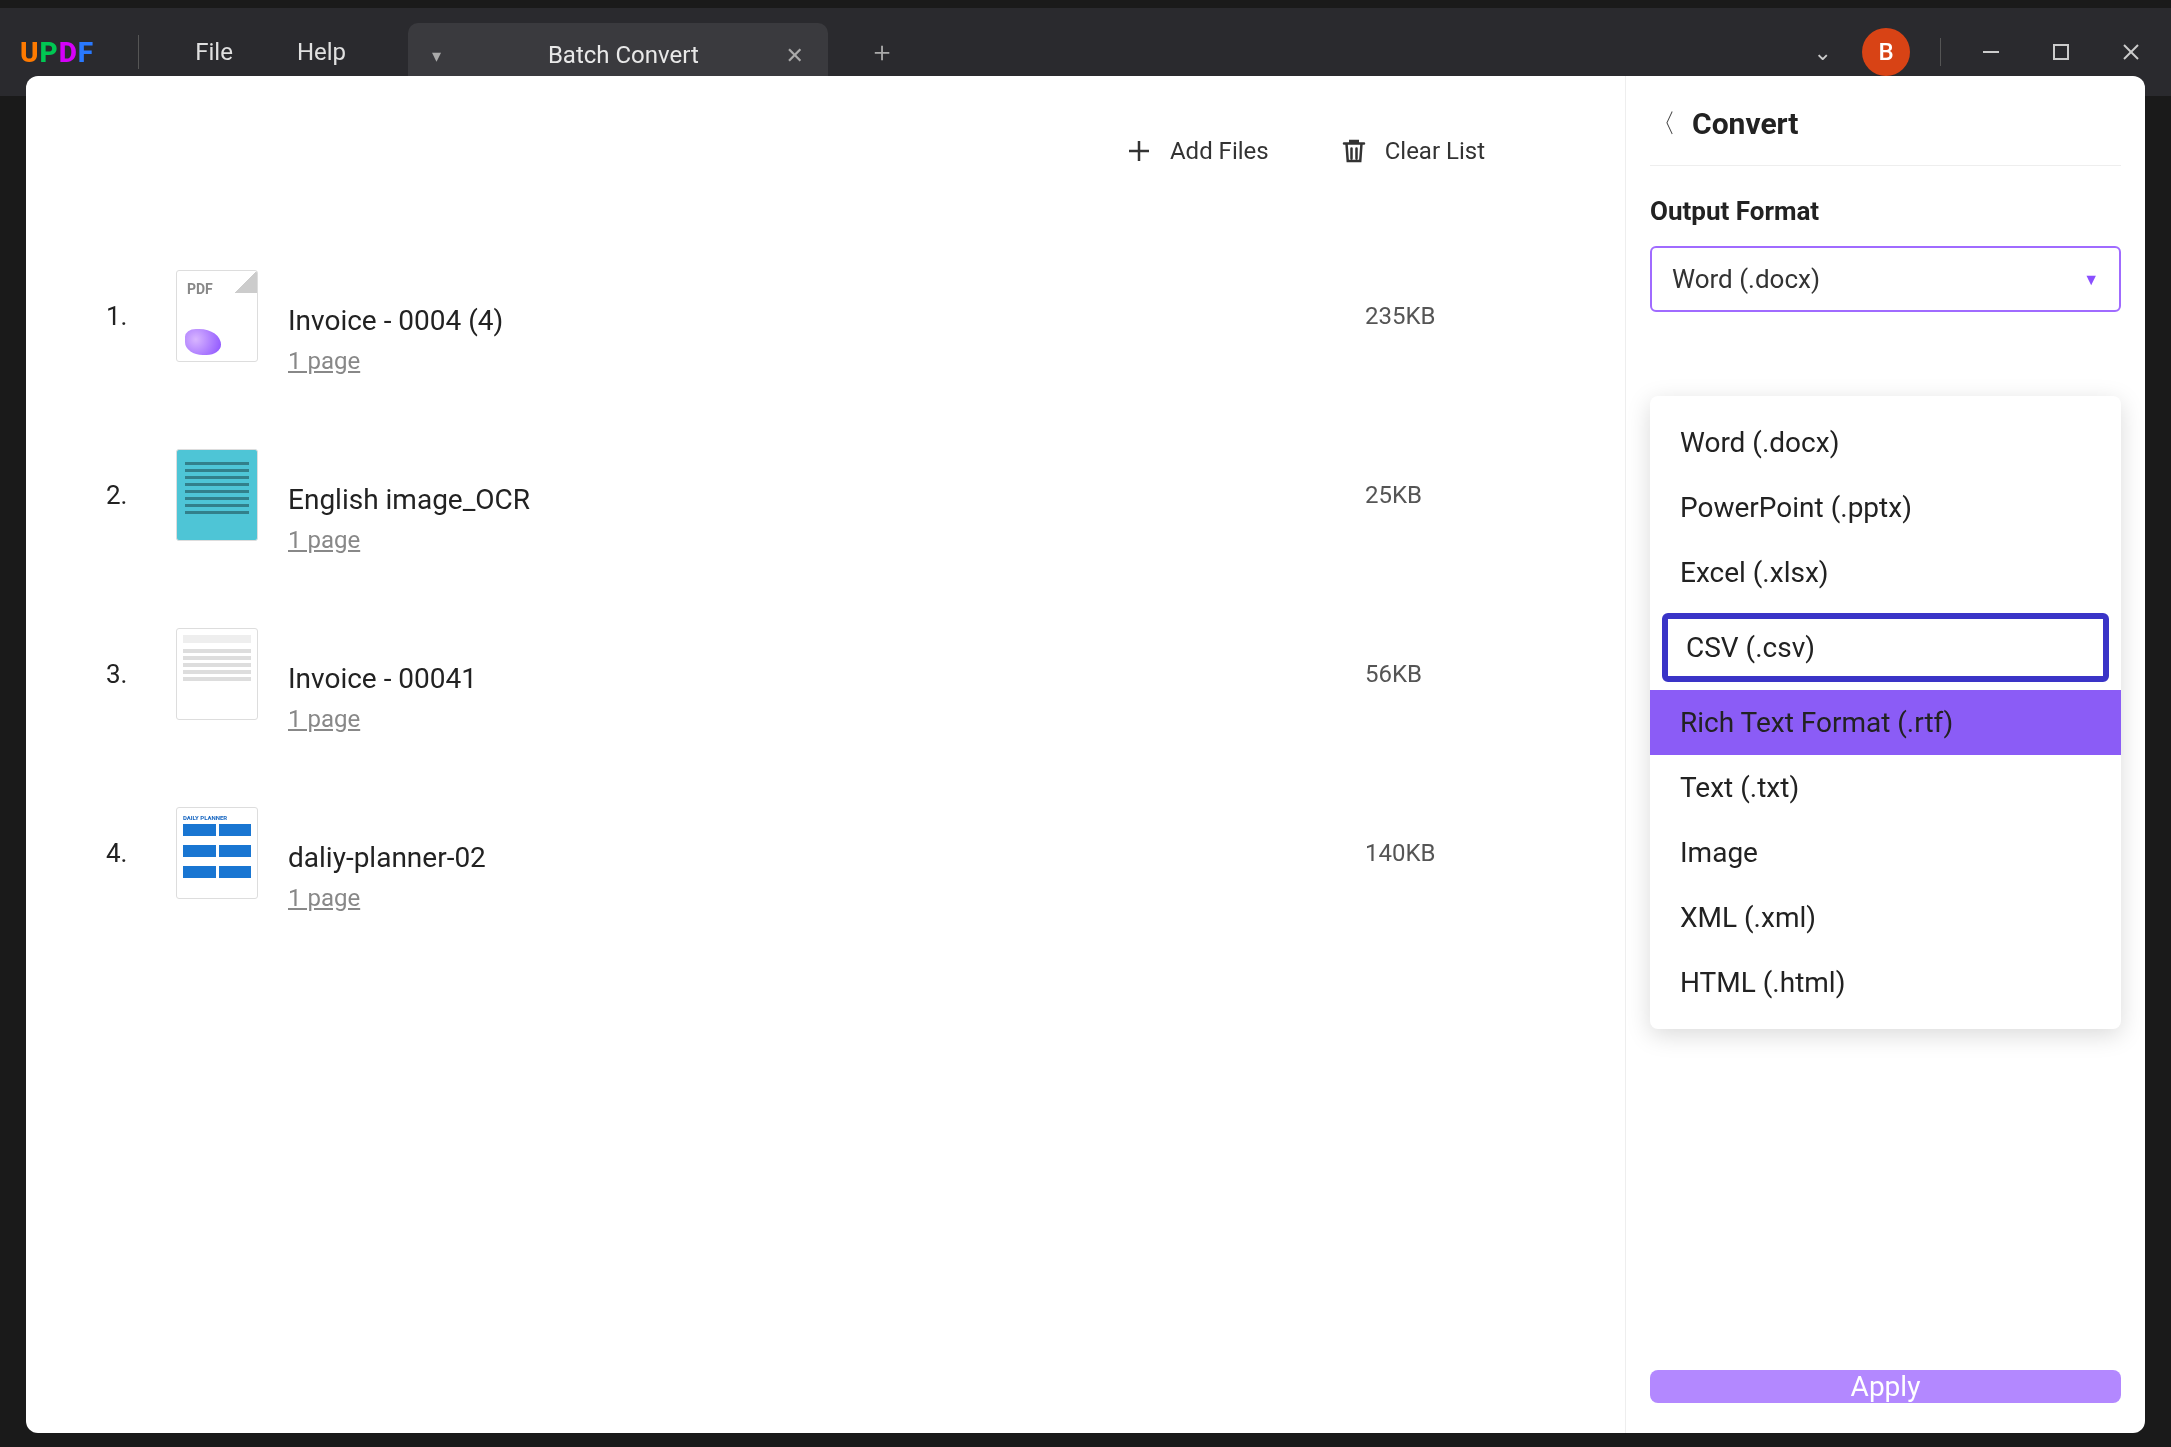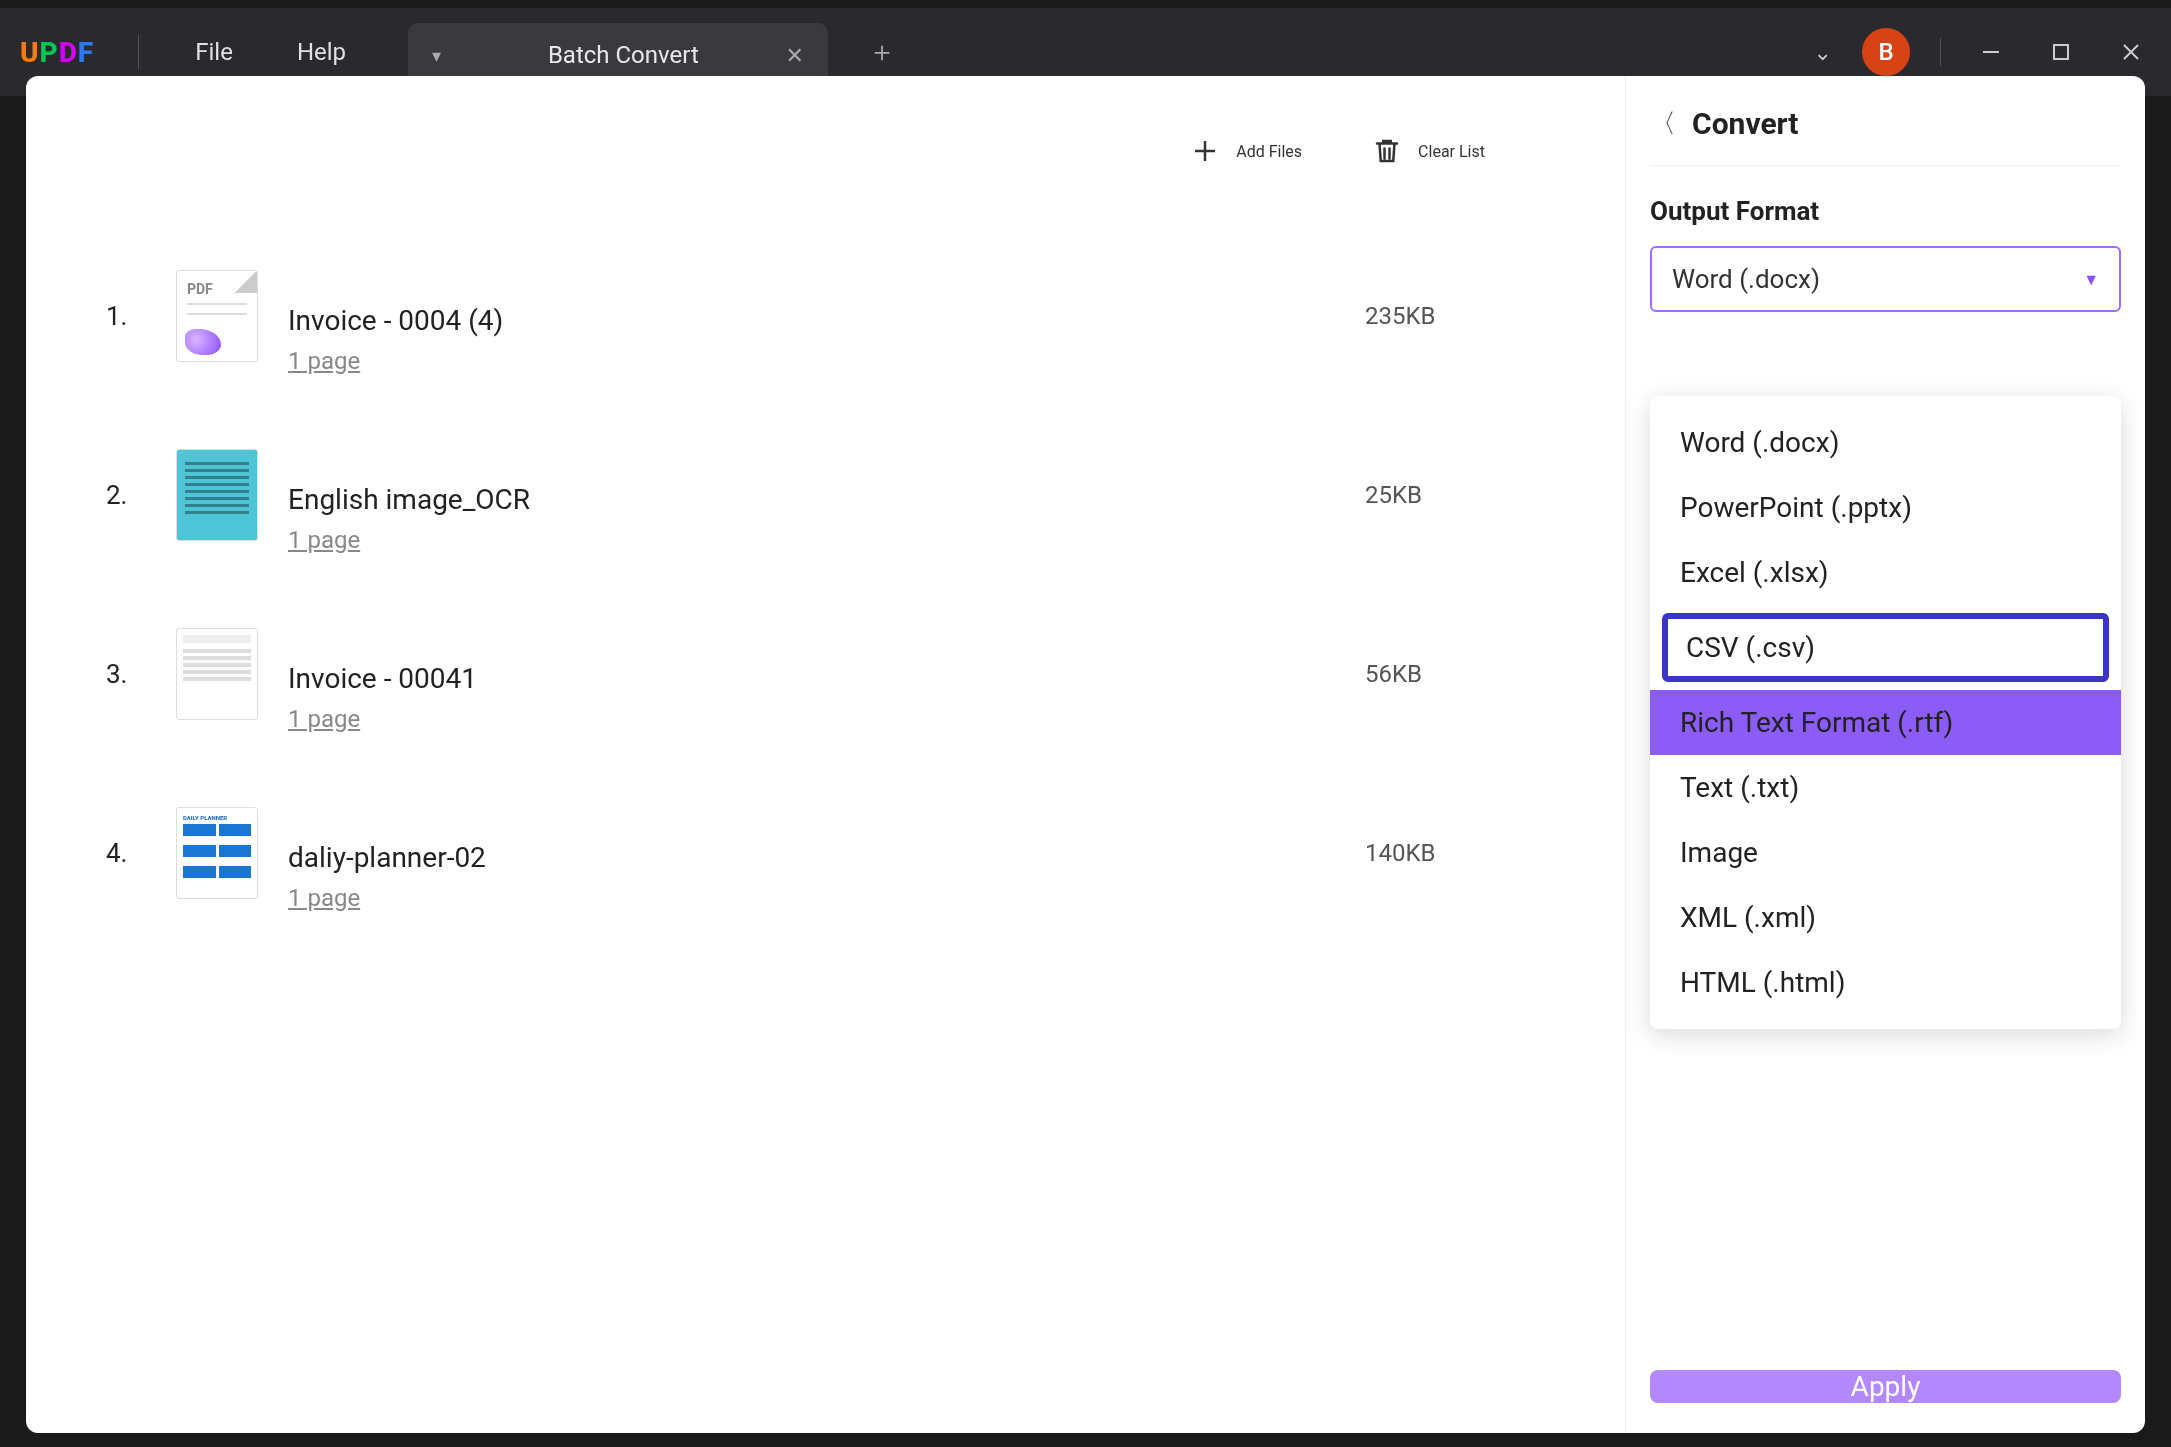--- a/index.html
+++ b/index.html
@@ -24,28 +24,28 @@
 .acct-caret { color: #ccc; font-size: 22px; }
 .avatar { width: 48px; height: 48px; border-radius: 50%; background: #d84315; color: #fff; display: flex; align-items: center; justify-content: center; font-size: 24px; font-weight: 500; }
 .win-btn { color: #ccc; width: 40px; text-align: center; cursor: pointer; }
 .win-btn svg { display: block; margin: auto; }
 .title-div2 { width: 1px; height: 28px; background: #555; }
 
 .app-body { position: absolute; top: 76px; left: 26px; right: 26px; bottom: 14px; background: #fff; border-radius: 12px; display: flex; }
 
 .main-area { flex: 1; padding: 40px 80px; }
 .toolbar { display: flex; justify-content: flex-end; gap: 70px; padding: 20px 60px 40px 0; }
-.tool-btn { display: flex; align-items: center; gap: 16px; font-size: 16px; color: #333; cursor: pointer; }
+.tool-btn { display: flex; align-items: center; gap: 16px; font-size: 24px; color: #333; cursor: pointer; }
 .tool-btn svg { width: 30px; height: 30px; }
 
 .file-list { padding: 20px 0; }
 .file-row { display: flex; align-items: center; padding: 30px 0; gap: 30px; }
 .file-num { font-size: 26px; color: #222; width: 40px; }
 .thumb { width: 82px; height: 92px; border: 1px solid #ddd; border-radius: 3px; background: #fff; position: relative; overflow: hidden; }
-.thumb.pdf-generic { display: flex; flex-direction: column; }
+.thumb.pdf-generic { display: flex; }
 .thumb.pdf-generic .corner { position: absolute; top: 0; right: 0; width: 22px; height: 22px; background: linear-gradient(135deg, transparent 48%, #ccc 50%); }
 .thumb.pdf-generic .pdf-label { font-size: 14px; color: #888; font-weight: 700; margin: 10px 0 0 10px; }
 .thumb.pdf-generic .lines { margin: 6px 10px; border-top: 2px solid #ddd; border-bottom: 2px solid #ddd; height: 12px; }
 .thumb.pdf-generic .blob { position: absolute; bottom: 6px; left: 8px; width: 36px; height: 26px; background: radial-gradient(circle at 30% 40%, #d8b5ff, #8a4fff); border-radius: 30% 60% 40% 50%; }
 .thumb.teal { background: #4ec5d6; padding: 8px; }
 .thumb.teal .tline { height: 3px; background: rgba(0,0,0,0.35); margin: 4px 0; }
 .thumb.invoice { padding: 6px; }
 .thumb.invoice .iheader { height: 8px; background: #eee; margin-bottom: 6px; }
 .thumb.invoice .irow { height: 4px; background: #ddd; margin: 3px 0; }
 .thumb.planner { padding: 6px; }

